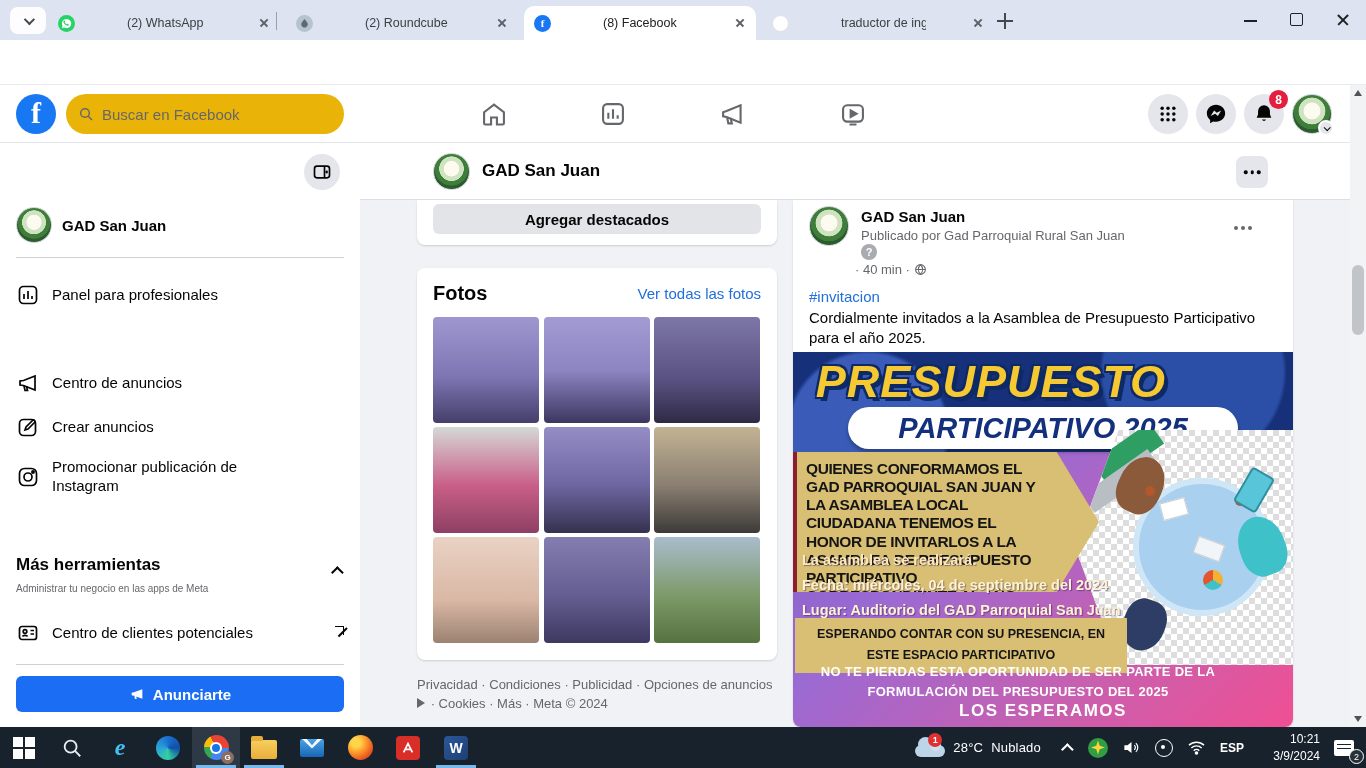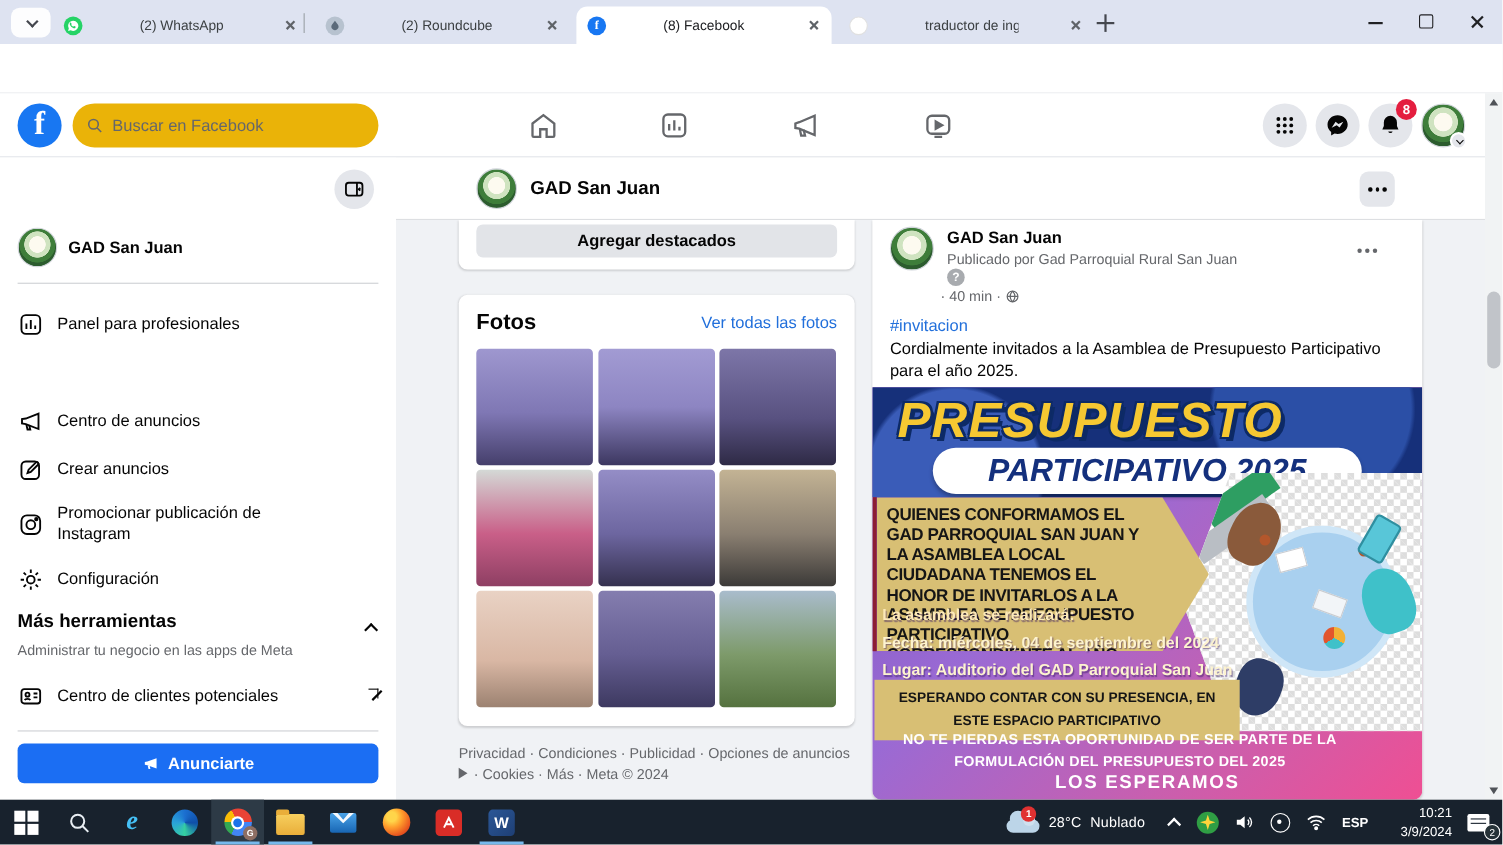--- a/index.html
+++ b/index.html
@@ -69,21 +69,21 @@
   .sb-page { position:absolute; left:16px; top:60px; width:328px; height:44px; display:flex; align-items:center; cursor:pointer; border-radius:8px; }
   .sb-page .av { width:36px; height:36px; }
   .sb-page .nm { margin-left:10px; font-size:15px; font-weight:600; color:#050505; }
   .sb-div { position:absolute; left:16px; width:328px; height:1px; background:#ced0d4; }
   .sb-item { position:absolute; left:8px; width:344px; display:flex; align-items:center; padding:0 8px; border-radius:8px; cursor:pointer; color:#050505; }
   .sb-item .ic { width:24px; height:24px; flex:0 0 24px; color:#050505; }
   .sb-item .lb { margin-left:12px; font-size:15px; line-height:1.25; }
   .sb-more-hd { position:absolute; left:16px; top:412px; width:328px; display:flex; align-items:flex-end; justify-content:space-between; cursor:pointer; }
   .sb-more-hd .t { font-size:17px; font-weight:600; color:#050505; }
   .chev-up { width:9px; height:9px; border-left:2px solid #050505; border-top:2px solid #050505; transform:rotate(45deg) translateY(3px); }
-  .sb-sub { position:absolute; left:16px; top:440px; font-size:13px; color:#65676b; }
+  .sb-sub { position:absolute; left:16px; top:440px; font-size:10px; color:#65676b; }
   .ext-arrow { position:relative; width:14px; height:14px; }
   .ext-arrow::before { content:""; position:absolute; left:1px; top:1px; width:12px; height:1.8px; background:#050505; transform:rotate(-45deg) translate(1px,7px); }
   .ext-arrow::after { content:""; position:absolute; right:0; top:0; width:8px; height:8px; border-top:1.8px solid #050505; border-right:1.8px solid #050505; }
   .sb-ad-btn { position:absolute; left:16px; top:533px; width:328px; height:36px; border-radius:6px; background:#1b6ef3; color:#fff; font-size:15px; font-weight:bold; display:flex; align-items:center; justify-content:center; gap:8px; cursor:pointer; }
 
   
   .card { position:absolute; background:#fff; border-radius:8px; box-shadow:0 1px 2px rgba(0,0,0,.15); }
   .card-featured { left:417px; top:200px; width:360px; height:45px; border-radius:0 0 8px 8px; }
   .btn-featured { position:absolute; left:16px; top:4px; width:328px; height:30px; border-radius:6px; background:#e2e4e8; color:#050505; font-size:15px; font-weight:600; display:flex; align-items:center; justify-content:center; cursor:pointer; }
   .card-photos { left:417px; top:268px; width:360px; height:392px; padding:14px 16px; }
@@ -388,27 +388,20 @@
       <span class="lb">Crear anuncios</span>
     </div>
     <div class="sb-item" style="top:306px;height:56px;">
       <svg class="ic" viewBox="0 0 24 24" fill="none" stroke="#050505" stroke-width="1.7">
           <rect x="3.5" y="3.5" width="17" height="17" rx="5"></rect>
           <circle cx="12" cy="12" r="4"></circle>
           <circle cx="17" cy="7" r="1.1" fill="#050505"></circle>
         </svg>
       <span class="lb" style="width:230px;">Promocionar publicación de Instagram</span>
     </div>
-    <div class="sb-item" style="top:362px;height:44px;">
-      <svg class="ic" viewBox="0 0 24 24" fill="none" stroke="#050505" stroke-width="1.7">
-          <circle cx="12" cy="12" r="3.5"></circle>
-          <path d="M12 2.8v3M12 18.2v3M2.8 12h3M18.2 12h3M5.5 5.5l2.1 2.1M16.4 16.4l2.1 2.1M18.5 5.5l-2.1 2.1M7.6 16.4l-2.1 2.1"></path>
-        </svg>
-      <span class="lb">Configuración</span>
-    </div>
 
     <div class="sb-more-hd">
       <span class="t">Más herramientas</span>
       <span class="chev-up"></span>
     </div>
     <div class="sb-sub">Administrar tu negocio en las apps de Meta</div>
 
     <div class="sb-item" style="top:468px;height:44px;">
       <svg class="ic" viewBox="0 0 24 24" fill="none" stroke="#050505" stroke-width="1.7">
           <rect x="3.5" y="5.5" width="17" height="13" rx="2.5"></rect>

